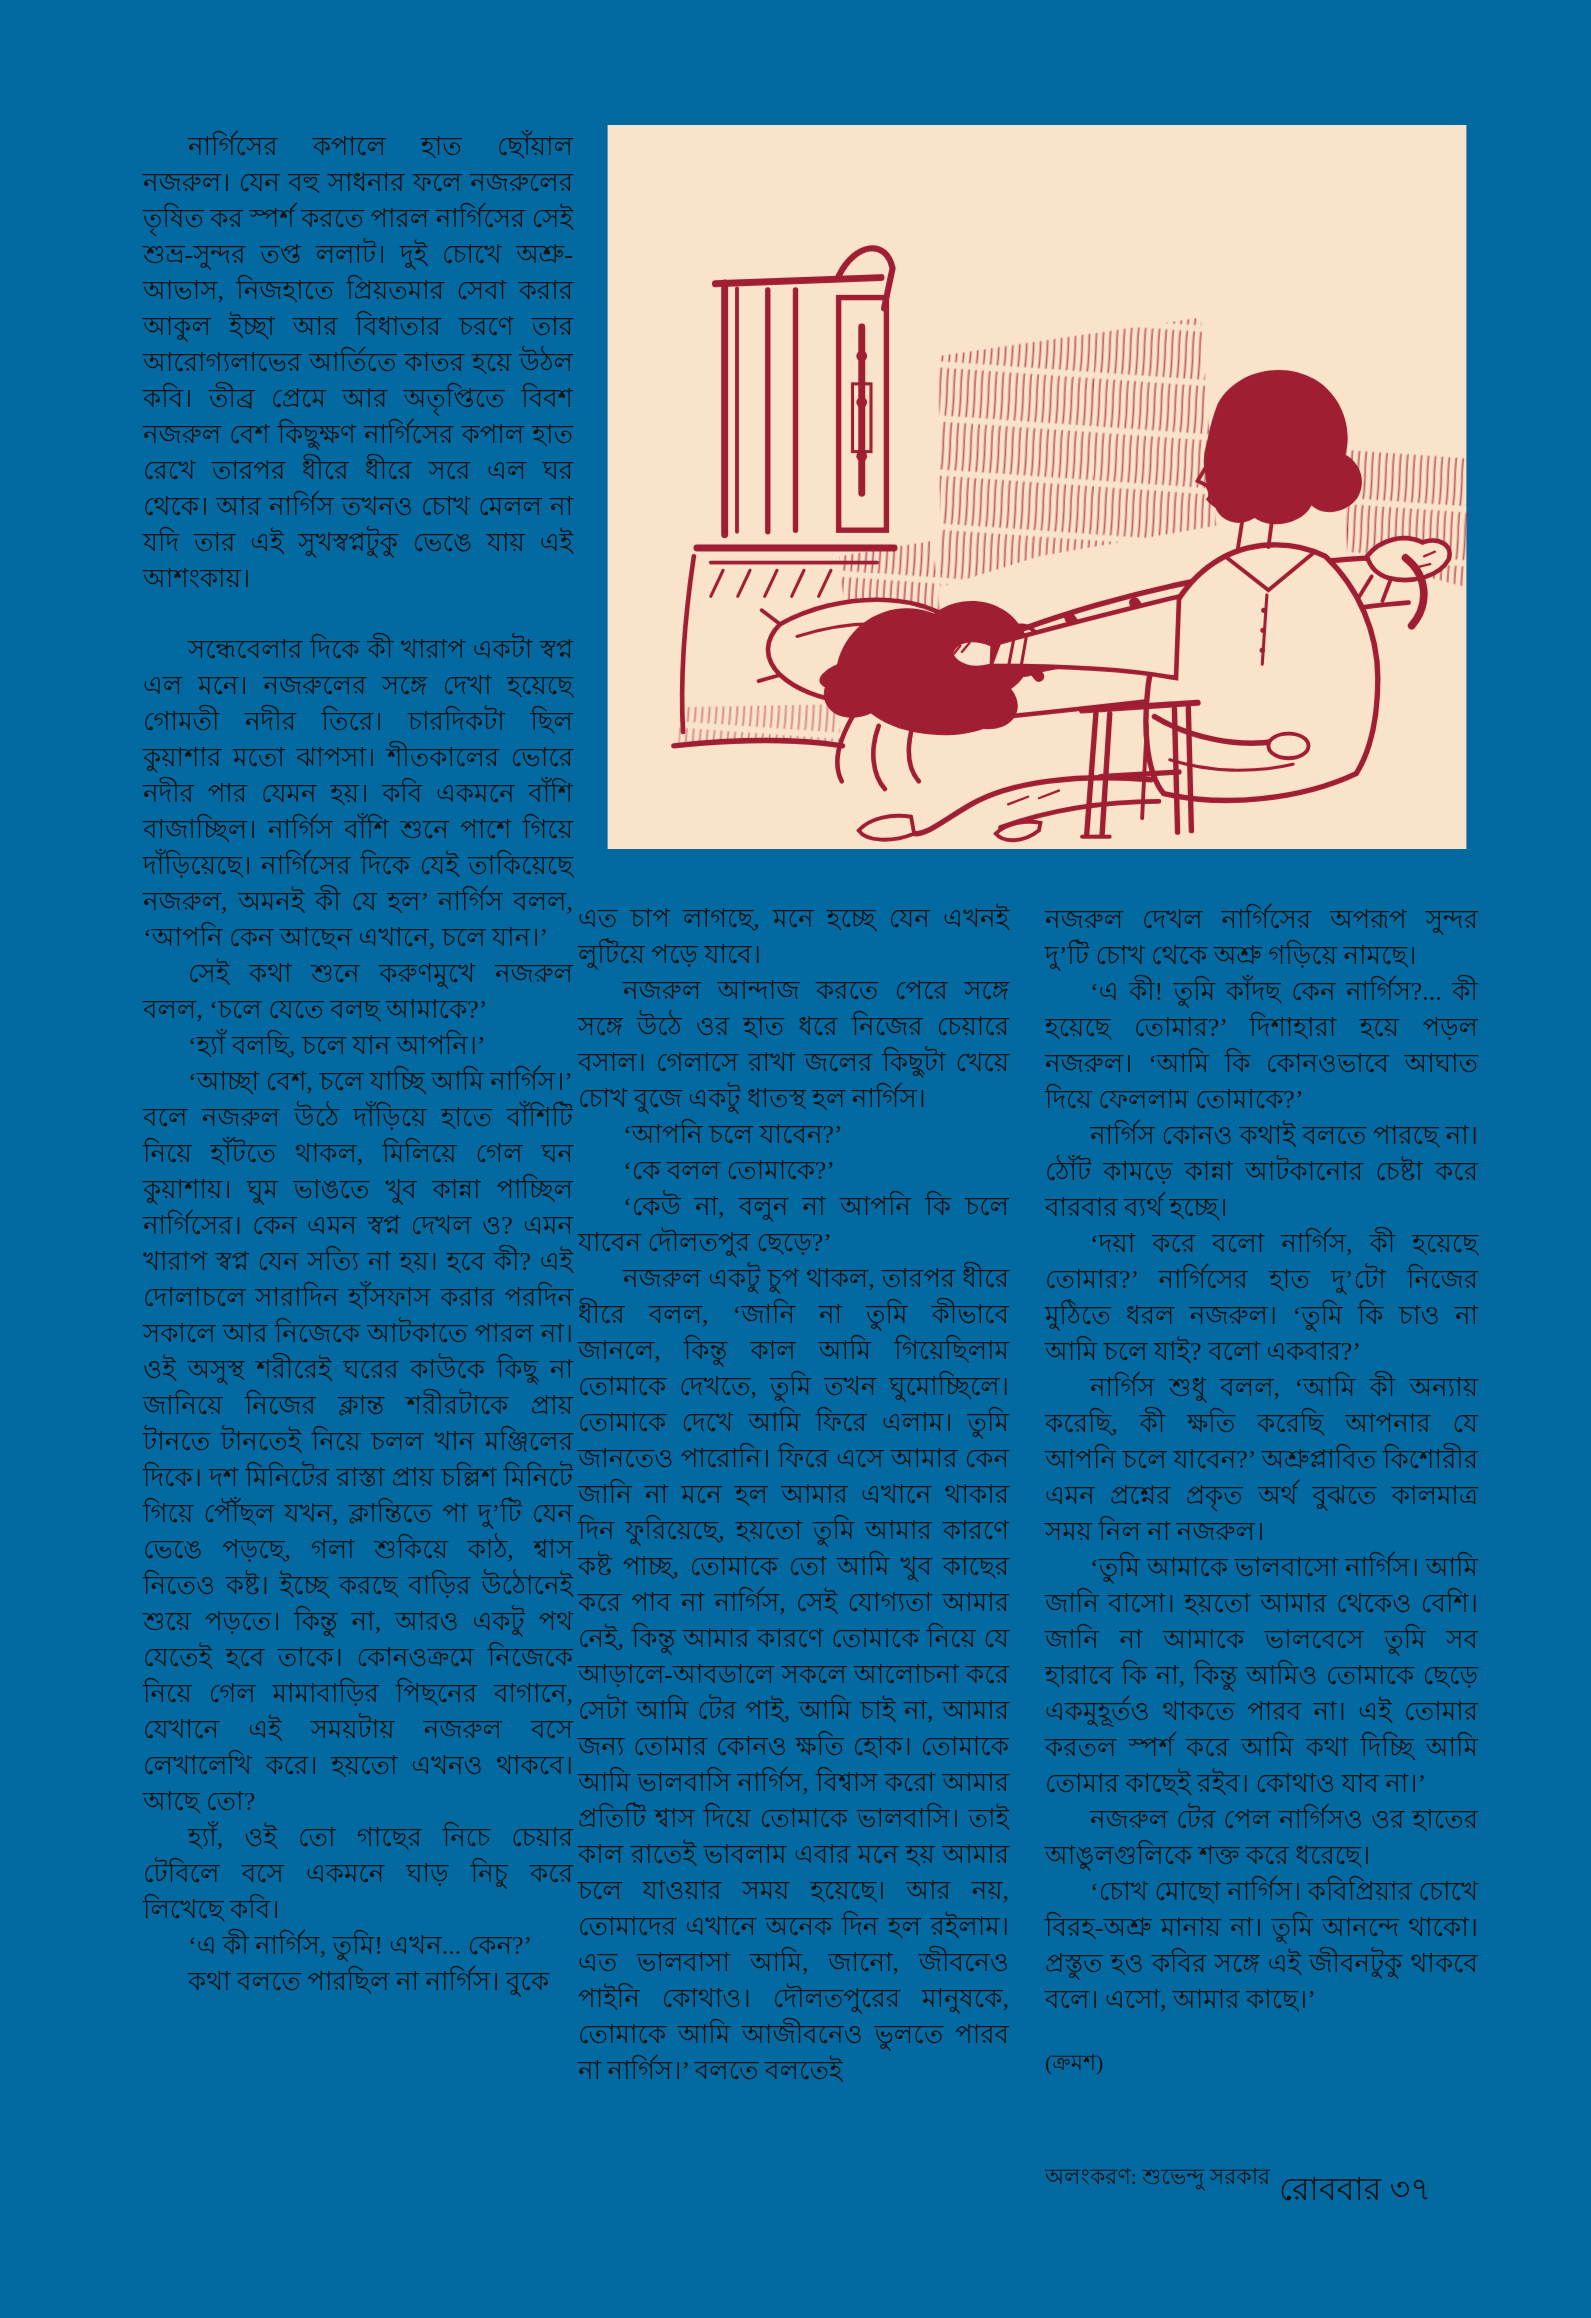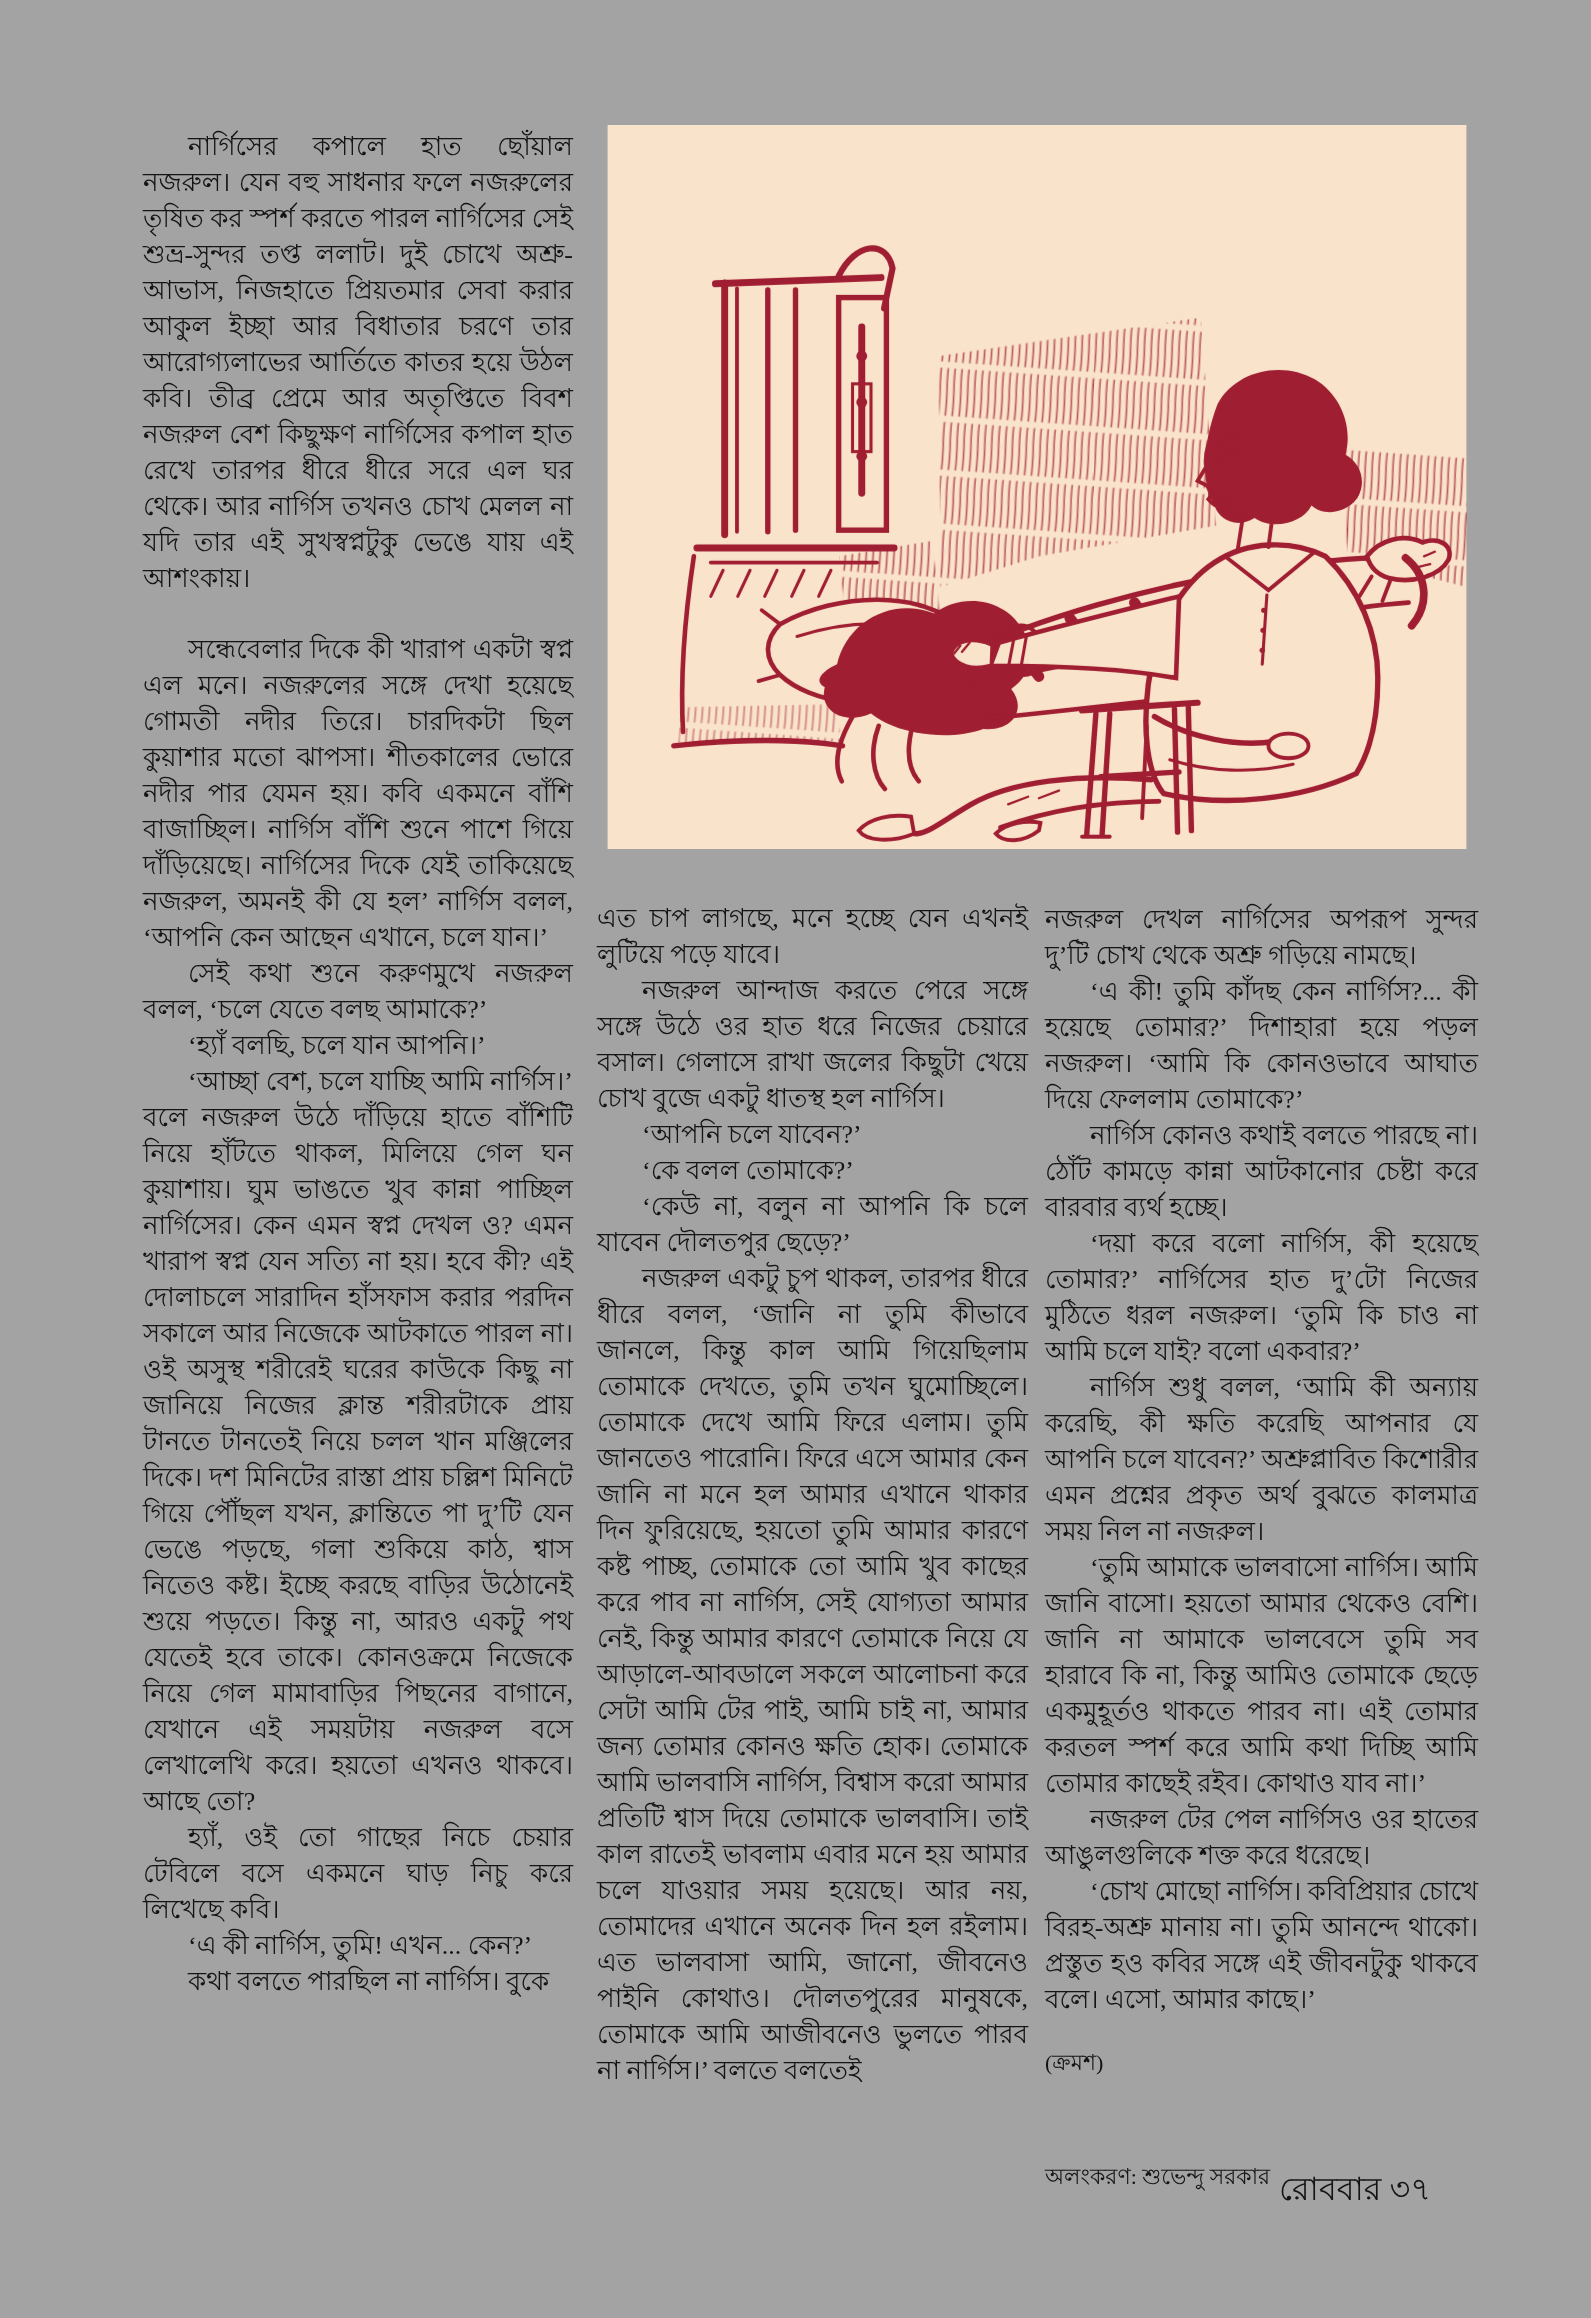--- a/index.html
+++ b/index.html
@@ -1,24 +1,24 @@
 <!DOCTYPE html>
 <html style="font-size:12.3px"><head>
 <meta charset="utf-8">
 <style>
   html,body{margin:0;padding:0;background:#d9d9d9;}
-  .page{position:relative;width:1591px;height:2319px;background:#a3a3a3;overflow:hidden;
+  .page{position:relative;width:1591px;height:2319px;background:#0369a1;overflow:hidden;
         font-family:"Liberation Serif","DejaVu Serif",serif;color:#141414;}
   .col{position:absolute;font-size:26px;line-height:36px;text-align:justify;
        text-rendering:optimizeLegibility;}
   .col p{margin:0;text-indent:45px;}
   .col p.noind{text-indent:0;}
   .col p.gap{margin-top:35px;}
   #col1{left:143px;top:129px;width:430px;}
-  #col2{left:597px;top:901px;width:431px;}
+  #col2{left:578px;top:901px;width:431px;}
   #col3{left:1045px;top:902px;width:433px;}
   .illus{position:absolute;left:607px;top:125px;width:860px;height:724px;}
   .illus svg{display:block;width:100%;height:100%;}
   .credits{position:absolute;left:1045px;top:2045px;width:386px;text-align:left;
            font-size:22px;line-height:36px;}
   .credits .illustrator{margin-top:78px;}
   .pagefooter{position:absolute;left:1045px;top:2171px;width:386px;text-align:right;
            font-size:32px;line-height:36px;}
 </style>
 </head>

